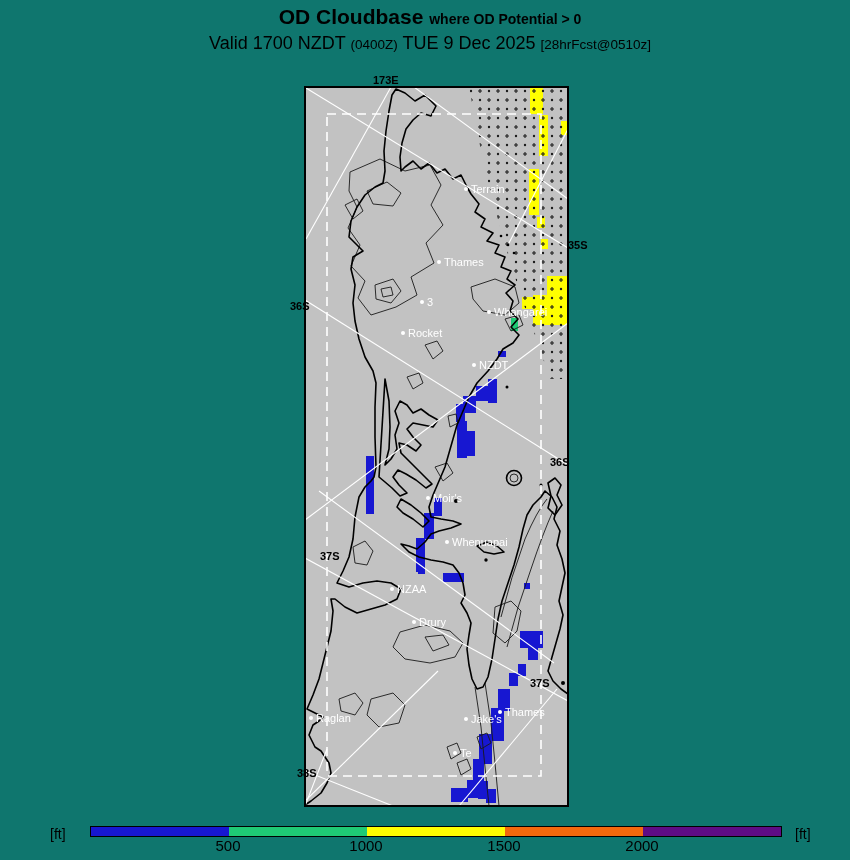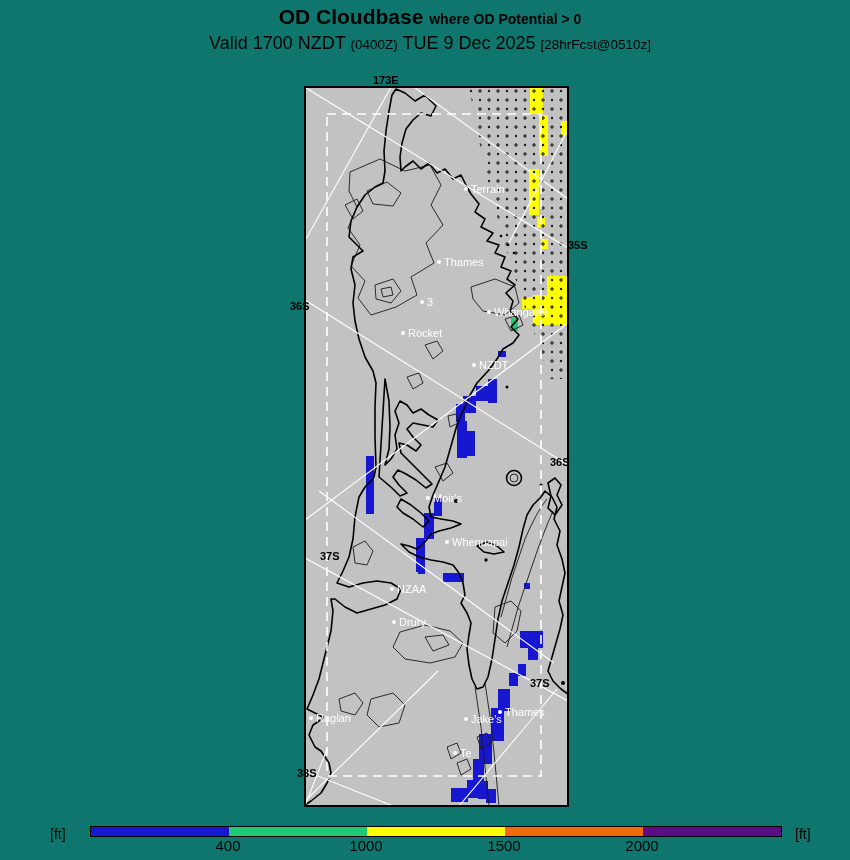--- a/index.html
+++ b/index.html
@@ -212,21 +212,21 @@
           <span>Moir's</span>
         </div>
         <div class="place" style="left: 93px; top: 456px; margin-left: 48px;">
           <span class="dot"></span>
           <span>Whenuapai</span>
         </div>
         <div class="place" style="left: 86px; top: 503px;">
           <span class="dot"></span>
           <span>NZAA</span>
         </div>
-        <div class="place" style="left: 88px; top: 536px;">
+        <div class="place" style="left: 108px; top: 536px;">
           <span class="dot"></span>
           <span>Drury</span>
         </div>
         <div class="place" style="left: 168px; top: 626px; padding-left: 26px;">
           <span class="dot"></span>
           <span>Thames</span>
         </div>
         <div class="place" style="left: 5px; top: 632px;">
           <span class="dot"></span>
           <span>Raglan</span>
@@ -253,17 +253,17 @@
     </div>
   <span id="ft-right" class="ft-unit">[ft]</span>
 
 <span class="grid-label" style="left: 373px; top: 74px;">173E</span>
     <span class="grid-label" style="left: 568px; top: 239px;">35S</span>
     <span class="grid-label" style="left: 290px; top: 300px;">36S</span>
     <span class="grid-label" style="left: 550px; top: 456px;">36S</span>
     <span class="grid-label" style="left: 320px; top: 550px;">37S</span>
     <span class="grid-label" style="left: 530px; top: 677px;">37S</span>
     <span class="grid-label" style="left: 297px; top: 767px;">38S</span>
-    <span class="cbar-tick" style="left: 228px;">400</span>
+    <span class="cbar-tick" style="left: 228px;">500</span>
     <span class="cbar-tick" style="left: 366px;">1000</span>
     <span class="cbar-tick" style="left: 504px;">1500</span>
     <span class="cbar-tick" style="left: 642px;">2000</span>
   </div>
 
 </body></html>

